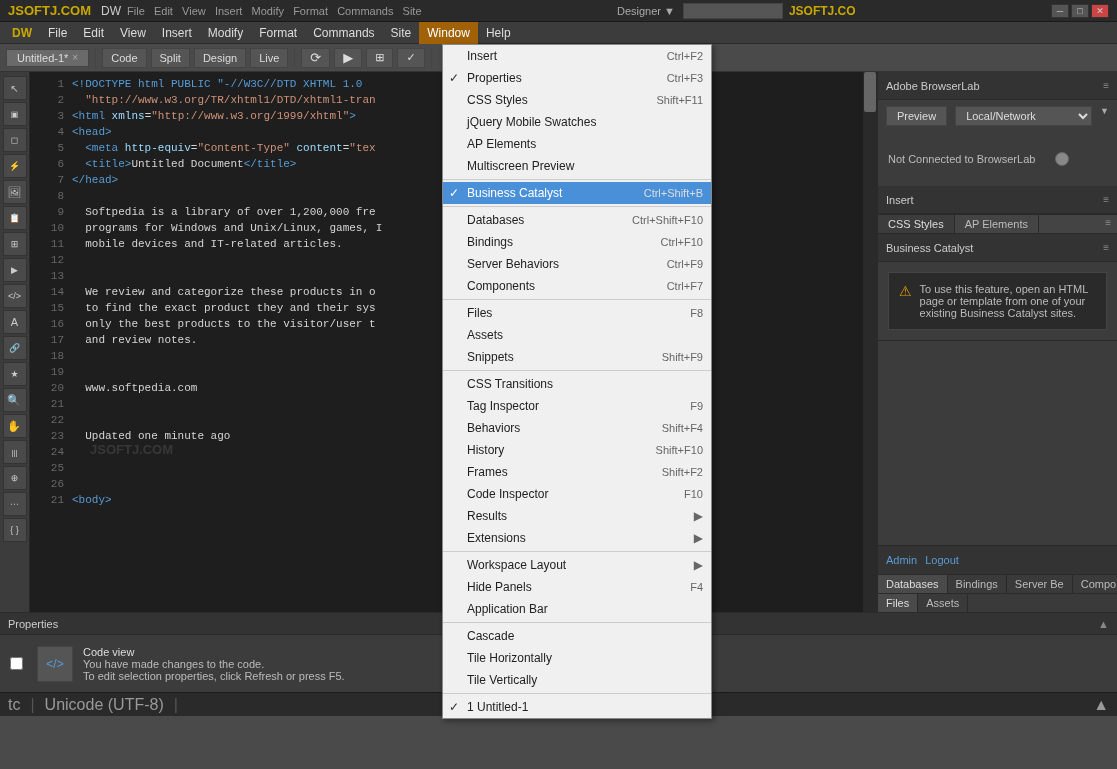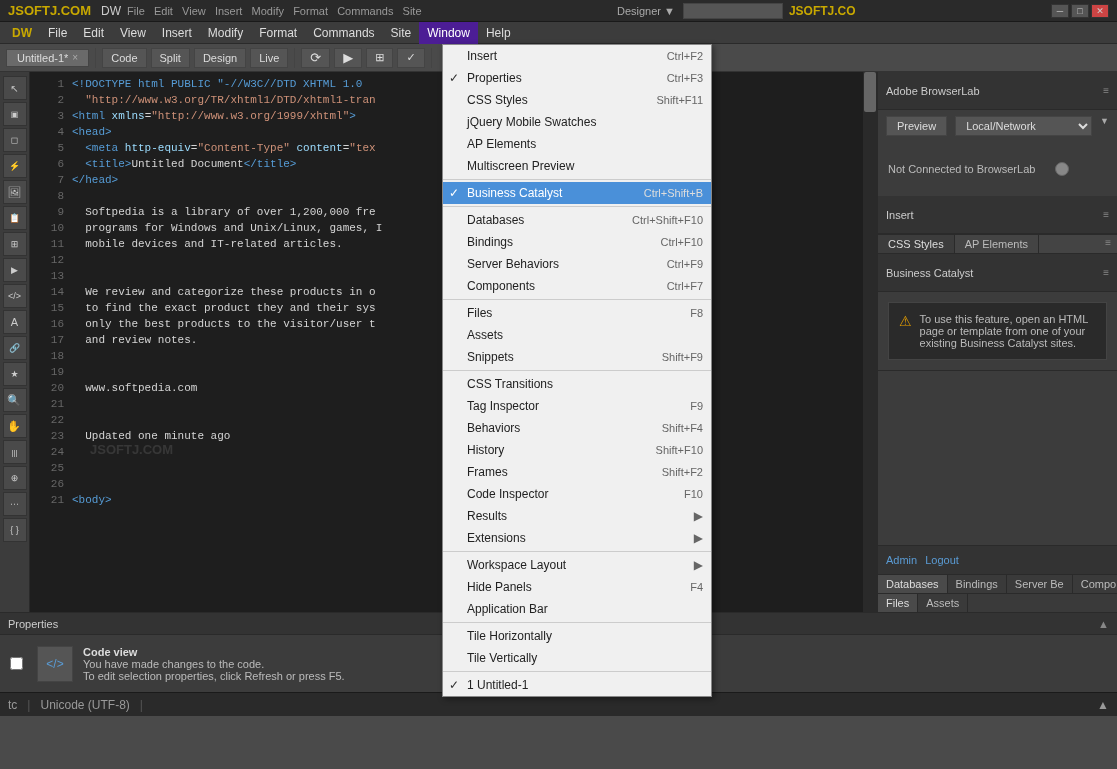--- a/index.html
+++ b/index.html
@@ -58,21 +58,21 @@
     }
     .menu-item {
       padding: 2px 8px;
       color: #ddd;
       cursor: pointer;
       font-size: 12px;
       height: 22px;
       display: flex;
       align-items: center;
     }
-    .menu-item.active { background: #4c1d95; color: white; }
+    .menu-item.active { background: #a16207; color: white; }
 
     
     #toolbar {
       height: 28px;
       background: #4a4a4a;
       display: flex;
       align-items: center;
       padding: 0 6px;
       gap: 4px;
       border-bottom: 1px solid #333;
@@ -157,21 +157,21 @@
 
     
     #right-panel {
       width: 240px;
       background: #3c3c3c;
       border-left: 1px solid #2a2a2a;
       display: flex;
       flex-direction: column;
     }
     .panel-header {
-      height: 38px;
+      height: 28px;
       background: #333;
       display: flex;
       align-items: center;
       padding: 8px 8px;
       font-size: 11px;
       color: #ccc;
       border-bottom: 1px solid #2a2a2a;
       justify-content: space-between;
     }
     .panel-expand { font-size: 10px; color: #888; cursor: pointer; }
@@ -291,31 +291,31 @@
       width: 36px;
       height: 36px;
       background: #555;
       border: 1px solid #444;
       display: flex;
       align-items: center;
       justify-content: center;
       color: #5a9bd4;
       font-size: 14px;
     }
-    .props-label { font-size: 11px; color: #ddd; font-weight: bold; }
+    .props-label { font-size: 11px; color: #ddd; font-weight: normal; }
     .props-desc { font-size: 11px; color: #bbb; }
 
     
     #status-bar {
       height: 24px;
       background: #2a2a2a;
       display: flex;
       align-items: center;
       padding: 0 8px;
-      font-size: 12px;
+      font-size: 16px;
       color: #999;
       border-top: 1px solid #1a1a1a;
       gap: 10px;
     }
     .status-sep { color: #555; }
 
     
     #dropdown-overlay {
       position: absolute;
       top: 0;
@@ -724,20 +724,24 @@
       <span>Hide Panels</span>
       <span class="shortcut">F4</span>
     </div>
     <div class="menu-row">
       <span class="check-mark"></span>
       <span>Application Bar</span>
     </div>
     <div class="menu-divider"></div>
     <div class="menu-row">
       <span class="check-mark"></span>
+      <span>Cascade</span>
+    </div>
+    <div class="menu-row">
+      <span class="check-mark"></span>
       <span>Tile Horizontally</span>
     </div>
     <div class="menu-row">
       <span class="check-mark"></span>
       <span>Tile Vertically</span>
     </div>
     <div class="menu-divider"></div>
     <div class="menu-row">
       <span class="check-mark">✓</span>
       <span>1 Untitled-1</span>

